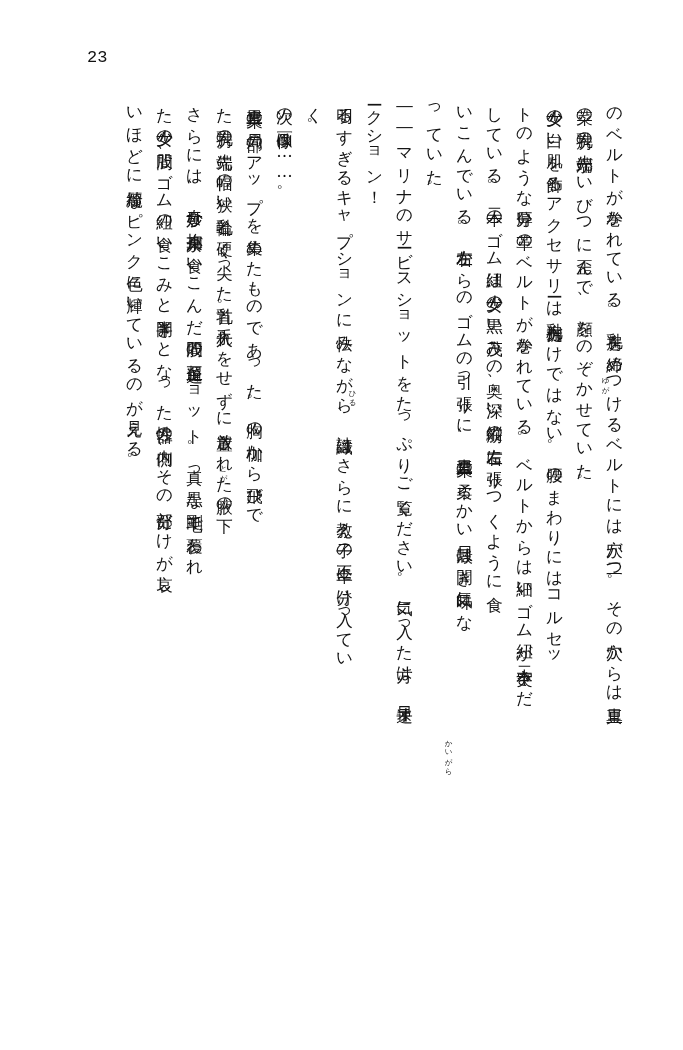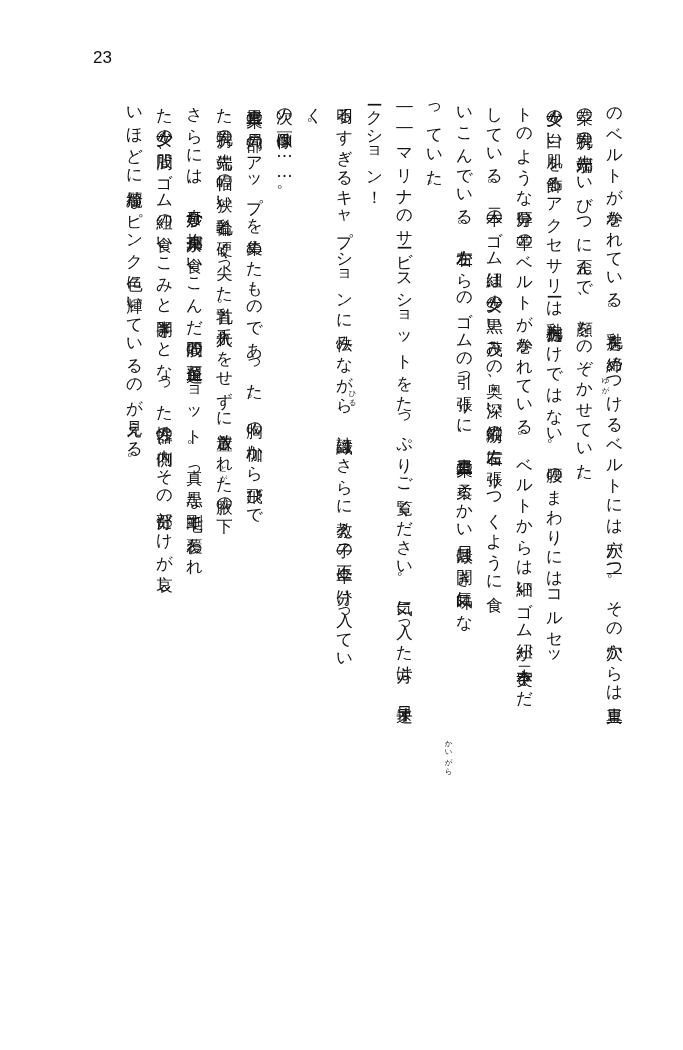--- a/index.html
+++ b/index.html
@@ -15,24 +15,24 @@
     color: #1a1a1a;
   }
   .page {
     position: relative;
     width: 683px;
     height: 1050px;
     background: #ffffff;
   }
   .page-number {
     position: absolute;
-    left: 93px;
+    left: 87px;
     top: 48px;
     font-size: 17px;
-    font-family: Liberation Sans, sans-serif;
+    font-family: Liberation Mono, monospace;
     color: #111;
     letter-spacing: 0;
   }
   .text-block {
     position: absolute;
     top: 96px;
     left: 62px;
     width: 560px;
     height: 880px;
     display: flex;

